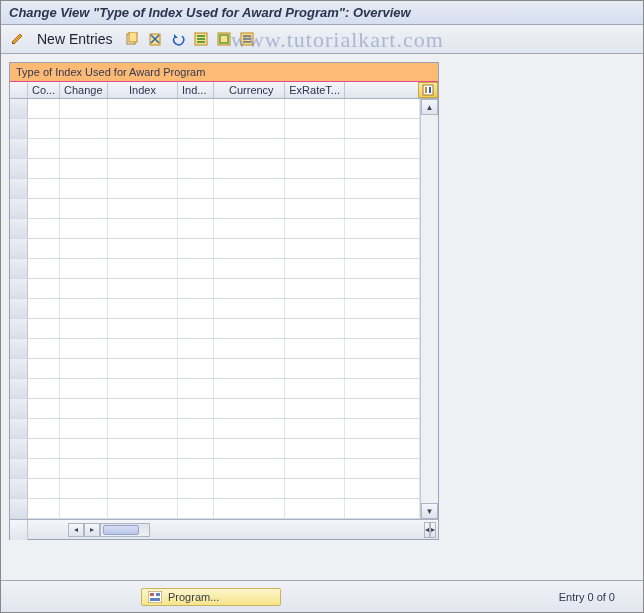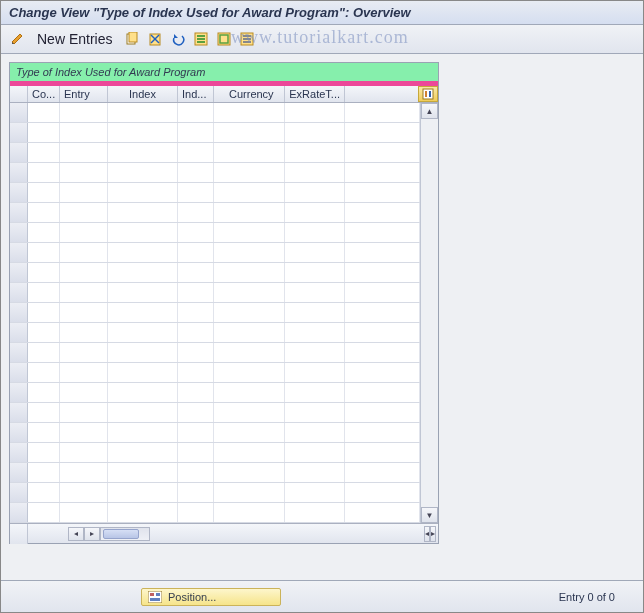--- a/index.html
+++ b/index.html
@@ -48,43 +48,42 @@
     font-size: 14px;
     color: #223;
     cursor: pointer;
     border: 1px solid transparent;
     border-radius: 2px;
   }
   .watermark {
     position: absolute;
     left: 230px;
     top: 2px;
-    font-size: 18px;
+    font-size: 22px;
     color: rgba(120,140,190,0.55);
     font-family: Georgia, serif;
     letter-spacing: 1px;
     pointer-events: none;
   }
   .content {
     padding: 8px;
     background: #eef0f3;
     height: 540px;
   }
   .grid-wrap {
     border: 1px solid #9aa2b3;
     background: #f3f4f7;
     width: 430px;
     position: relative;
   }
   .grid-title {
     padding: 3px 6px;
-    background: #86efac;
-    border-bottom: 5px solid #ec4899;
+    background: #fdba74;
+    border-bottom: 1px solid #ec4899;
     color: #323a52;
-    font-style: italic;
   }
   .grid-head {
     display: flex;
     background: linear-gradient(#f4f6fa, #e1e5ee);
     border-bottom: 1px solid #aab0c0;
   }
   .rowsel-col {
     width: 18px;
     flex: 0 0 18px;
     border-right: 1px solid #c0c6d4;
@@ -262,21 +261,21 @@
   </div>
   <div class="watermark">www.tutorialkart.com</div>
 </div>
 
 <div class="content">
   <div class="grid-wrap">
     <div class="grid-title">Type of Index Used for Award Program</div>
     <div class="grid-head">
       <div class="rowsel-col"></div>
       <div class="col c0">Co...</div>
-      <div class="col c1">Entry</div>
+      <div class="col c1">Change</div>
       <div class="col c2">Index</div>
       <div class="col c3">Ind...</div>
       <div class="col c4">Currency</div>
       <div class="col c5">ExRateT...</div>
       <div class="col filler"></div>
       <div class="config-col">
         <svg width="12" height="12">
             <rect x="1" y="1" width="10" height="10" fill="#fff" stroke="#9a7a20"></rect>
             <rect x="3" y="3" width="2" height="6" fill="#d08030"></rect>
             <rect x="7" y="3" width="2" height="6" fill="#3060b0"></rect>
@@ -520,16 +519,16 @@
 </div>
 
 <div class="bottombar">
   <div class="position-btn">
     <svg width="14" height="12">
         <rect x="0" y="0" width="14" height="12" fill="#fff" stroke="#9a7a20"></rect>
         <rect x="2" y="2" width="4" height="3" fill="#c06060"></rect>
         <rect x="8" y="2" width="4" height="3" fill="#6080c0"></rect>
         <rect x="2" y="7" width="10" height="3" fill="#6080c0"></rect>
       </svg>
-    <span>Position...</span>
+    <span>Program...</span>
   </div>
   <div class="entry-status">Entry 0 of 0</div>
 </div>
 
 </body></html>

